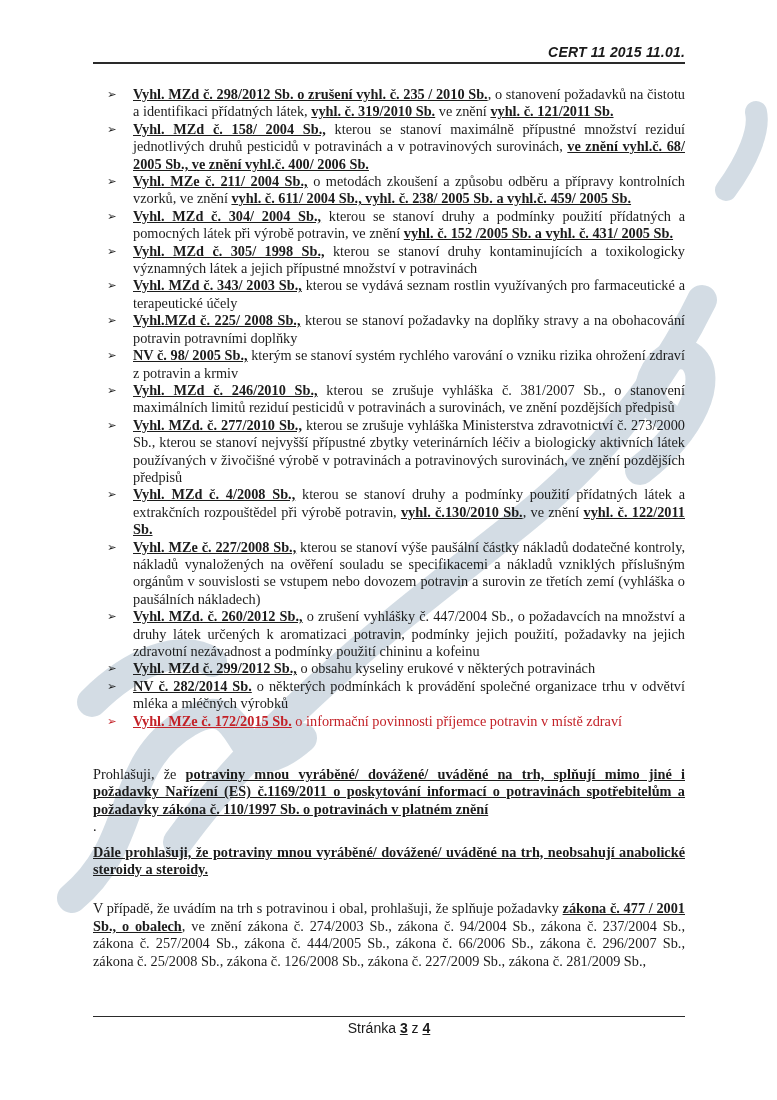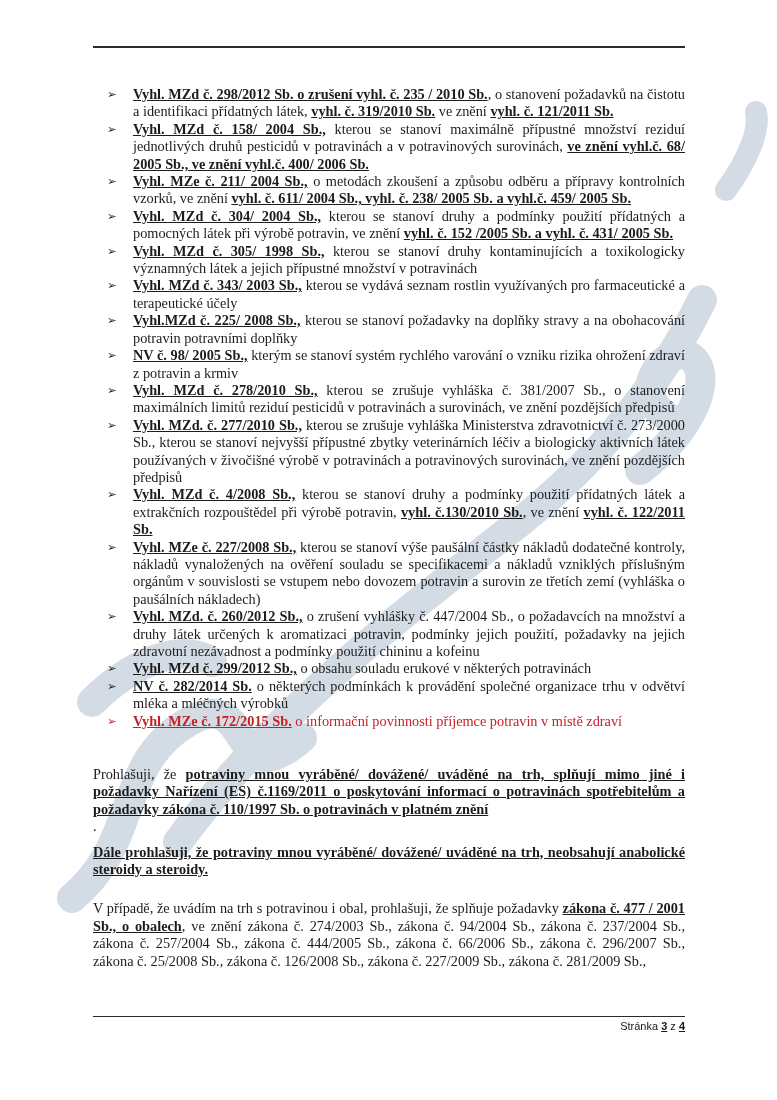--- a/index.html
+++ b/index.html
@@ -46,62 +46,63 @@
   p[data-name="declaration-1169"]{margin-top:36px;}
   p[data-name="exceptions-note"]{margin-top:9px;}
   p[data-name="dot-line"]{margin-top:0;}
   p[data-name="declaration-steroids"]{margin-top:8px;}
   p[data-name="declaration-packaging"]{margin-top:22px;}
 
   
   .footer{position:absolute;left:93px;width:592px;top:1016px;z-index:1;}
   .footer-rule{border-top:1.6px solid #2a2a2a;}
   .footer-text{
-    text-align:right;
+    text-align:center;
     font-family:"Liberation Sans", sans-serif;
-    font-size:11px;
+    font-size:14px;
     padding-top:3px;
     color:#1a1a1a;
   }
 </style>
 </head>
 <body>
 
 <div class="page" data-name="document-page">
 
   <svg class="wm" width="777" height="1100" viewBox="0 0 777 1100" data-name="watermark-signature" aria-hidden="true">
     <g fill="none" stroke="#ccd7e0" stroke-width="30" stroke-linecap="round" opacity="0.85">
       <path d="M72 898 C 140 842, 116 764, 188 722 C 256 682, 228 802, 302 738"></path>
       <path d="M178 842 C 280 702, 420 602, 520 522 C 602 456, 662 382, 702 300"></path>
       <path d="M640 470 C 692 430, 714 378, 692 358 C 668 340, 628 392, 666 416"></path>
       <path d="M92 702 C 132 662, 182 642, 212 662"></path>
       <path d="M726 190 C 748 160, 760 130, 756 112" stroke-width="22"></path>
     </g>
   </svg>
 
   <div class="header" data-name="page-header">
+    <div class="header-title" data-name="header-title">CERT 11 2015 11.01.</div>
     <div class="header-rule" data-name="header-rule"></div>
   </div>
 
   <div class="content layer" data-name="page-body">
     <div data-name="regulation-list">
         <div class="li" data-name="list-item"><span class="bullet" data-name="arrow-bullet-icon">➢</span><span class="b" data-name="text-run-bold">Vyhl. MZd č. 298/2012 Sb. o zrušení vyhl. č. 235 / 2010 Sb.</span><span data-name="text-run">, o stanovení požadavků na čistotu a identifikaci přídatných látek, </span><span class="b" data-name="text-run-bold">vyhl. č. 319/2010 Sb.</span><span data-name="text-run"> ve znění </span><span class="b" data-name="text-run-bold">vyhl. č. 121/2011 Sb.</span></div>
         <div class="li" data-name="list-item"><span class="bullet" data-name="arrow-bullet-icon">➢</span><span class="b" data-name="text-run-bold">Vyhl. MZd č. 158/ 2004 Sb.,</span><span data-name="text-run"> kterou se stanoví maximálně přípustné množství reziduí jednotlivých druhů pesticidů v potravinách a v potravinových surovinách, </span><span class="b" data-name="text-run-bold">ve znění vyhl.č. 68/ 2005 Sb., ve znění vyhl.č. 400/ 2006 Sb.</span></div>
         <div class="li" data-name="list-item"><span class="bullet" data-name="arrow-bullet-icon">➢</span><span class="b" data-name="text-run-bold">Vyhl. MZe č. 211/ 2004 Sb.,</span><span data-name="text-run"> o metodách zkoušení a způsobu odběru a přípravy kontrolních vzorků, ve znění </span><span class="b" data-name="text-run-bold">vyhl. č. 611/ 2004 Sb., vyhl. č. 238/ 2005 Sb. a vyhl.č. 459/ 2005 Sb.</span></div>
         <div class="li" data-name="list-item"><span class="bullet" data-name="arrow-bullet-icon">➢</span><span class="b" data-name="text-run-bold">Vyhl. MZd č. 304/ 2004 Sb.,</span><span data-name="text-run"> kterou se stanoví druhy a podmínky použití přídatných a pomocných látek při výrobě potravin, ve znění </span><span class="b" data-name="text-run-bold">vyhl. č. 152 /2005 Sb. a vyhl. č. 431/ 2005 Sb.</span></div>
         <div class="li" data-name="list-item"><span class="bullet" data-name="arrow-bullet-icon">➢</span><span class="b" data-name="text-run-bold">Vyhl. MZd č. 305/ 1998 Sb.,</span><span data-name="text-run"> kterou se stanoví druhy kontaminujících a toxikologicky významných látek a jejich přípustné množství v potravinách</span></div>
         <div class="li" data-name="list-item"><span class="bullet" data-name="arrow-bullet-icon">➢</span><span class="b" data-name="text-run-bold">Vyhl. MZd č. 343/ 2003 Sb.,</span><span data-name="text-run"> kterou se vydává seznam rostlin využívaných pro farmaceutické a terapeutické účely</span></div>
         <div class="li" data-name="list-item"><span class="bullet" data-name="arrow-bullet-icon">➢</span><span class="b" data-name="text-run-bold">Vyhl.MZd č. 225/ 2008 Sb.,</span><span data-name="text-run"> kterou se stanoví požadavky na doplňky stravy a na obohacování potravin potravními doplňky</span></div>
         <div class="li" data-name="list-item"><span class="bullet" data-name="arrow-bullet-icon">➢</span><span class="b" data-name="text-run-bold">NV č. 98/ 2005 Sb.,</span><span data-name="text-run"> kterým se stanoví systém rychlého varování o vzniku rizika ohrožení zdraví z potravin a krmiv</span></div>
-        <div class="li" data-name="list-item"><span class="bullet" data-name="arrow-bullet-icon">➢</span><span class="b" data-name="text-run-bold">Vyhl. MZd č. 278/2010 Sb.,</span><span data-name="text-run"> kterou se zrušuje vyhláška č. 381/2007 Sb., o stanovení maximálních limitů reziduí pesticidů v potravinách a surovinách, ve znění pozdějších předpisů</span></div>
+        <div class="li" data-name="list-item"><span class="bullet" data-name="arrow-bullet-icon">➢</span><span class="b" data-name="text-run-bold">Vyhl. MZd č. 246/2010 Sb.,</span><span data-name="text-run"> kterou se zrušuje vyhláška č. 381/2007 Sb., o stanovení maximálních limitů reziduí pesticidů v potravinách a surovinách, ve znění pozdějších předpisů</span></div>
         <div class="li" data-name="list-item"><span class="bullet" data-name="arrow-bullet-icon">➢</span><span class="b" data-name="text-run-bold">Vyhl. MZd. č. 277/2010 Sb.,</span><span data-name="text-run"> kterou se zrušuje vyhláška Ministerstva zdravotnictví č. 273/2000 Sb., kterou se stanoví nejvyšší přípustné zbytky veterinárních léčiv a biologicky aktivních látek používaných v živočišné výrobě v potravinách a potravinových surovinách, ve znění pozdějších předpisů</span></div>
         <div class="li" data-name="list-item"><span class="bullet" data-name="arrow-bullet-icon">➢</span><span class="b" data-name="text-run-bold">Vyhl. MZd č. 4/2008 Sb.,</span><span data-name="text-run"> kterou se stanoví druhy a podmínky použití přídatných látek a extrakčních rozpouštědel při výrobě potravin, </span><span class="b" data-name="text-run-bold">vyhl. č.130/2010 Sb.</span><span data-name="text-run">, ve znění </span><span class="b" data-name="text-run-bold">vyhl. č. 122/2011 Sb.</span></div>
         <div class="li" data-name="list-item"><span class="bullet" data-name="arrow-bullet-icon">➢</span><span class="b" data-name="text-run-bold">Vyhl. MZe č. 227/2008 Sb.,</span><span data-name="text-run"> kterou se stanoví výše paušální částky nákladů dodatečné kontroly, nákladů vynaložených na ověření souladu se specifikacemi a nákladů vzniklých příslušným orgánům v souvislosti se vstupem nebo dovozem potravin a surovin ze třetích zemí (vyhláška o paušálních nákladech)</span></div>
         <div class="li" data-name="list-item"><span class="bullet" data-name="arrow-bullet-icon">➢</span><span class="b" data-name="text-run-bold">Vyhl. MZd. č. 260/2012 Sb.,</span><span data-name="text-run"> o zrušení vyhlášky č. 447/2004 Sb., o požadavcích na množství a druhy látek určených k aromatizaci potravin, podmínky jejich použití, požadavky na jejich zdravotní nezávadnost a podmínky použití chininu a kofeinu</span></div>
-        <div class="li" data-name="list-item"><span class="bullet" data-name="arrow-bullet-icon">➢</span><span class="b" data-name="text-run-bold">Vyhl. MZd č. 299/2012 Sb.,</span><span data-name="text-run"> o obsahu souladu erukové v některých potravinách</span></div>
+        <div class="li" data-name="list-item"><span class="bullet" data-name="arrow-bullet-icon">➢</span><span class="b" data-name="text-run-bold">Vyhl. MZd č. 299/2012 Sb.,</span><span data-name="text-run"> o obsahu kyseliny erukové v některých potravinách</span></div>
         <div class="li" data-name="list-item"><span class="bullet" data-name="arrow-bullet-icon">➢</span><span class="b" data-name="text-run-bold">NV č. 282/2014 Sb.</span><span data-name="text-run"> o některých podmínkách k provádění společné organizace trhu v odvětví mléka a mléčných výrobků</span></div>
         <div class="li red" data-name="list-item"><span class="bullet" data-name="arrow-bullet-icon">➢</span><span class="b" data-name="text-run-bold">Vyhl. MZe č. 172/2015 Sb.</span><span data-name="text-run"> o informační povinnosti příjemce potravin v místě zdraví</span></div>
       </div>
     <div data-name="paragraphs">
         <p class="para" data-name="declaration-1169"><span data-name="text-run">Prohlašuji, že </span><span class="b" data-name="text-run-bold">potraviny mnou vyráběné/ dovážené/ uváděné na trh, splňují mimo jiné i požadavky Nařízení (ES) č.1169/2011 o poskytování informací o potravinách spotřebitelům a požadavky zákona č. 110/1997 Sb. o potravinách v platném znění</span></p>
         <p class="para" data-name="dot-line"><span data-name="text-run">.</span></p>
         <p class="para" data-name="declaration-steroids"><span class="b" data-name="text-run-bold">Dále prohlašuji, že potraviny mnou vyráběné/ dovážené/ uváděné na trh, neobsahují anabolické steroidy a steroidy.</span></p>
         <p class="para" data-name="declaration-packaging"><span data-name="text-run">V případě, že uvádím na trh s potravinou i obal, prohlašuji, že splňuje požadavky </span><span class="b" data-name="text-run-bold">zákona č. 477 / 2001 Sb., o obalech</span><span data-name="text-run">, ve znění zákona č. 274/2003 Sb., zákona č. 94/2004 Sb., zákona č. 237/2004 Sb., zákona č. 257/2004 Sb., zákona č. 444/2005 Sb., zákona č. 66/2006 Sb., zákona č. 296/2007 Sb., zákona č. 25/2008 Sb., zákona č. 126/2008 Sb., zákona č. 227/2009 Sb., zákona č. 281/2009 Sb.,</span></p>
       </div>
   </div>

